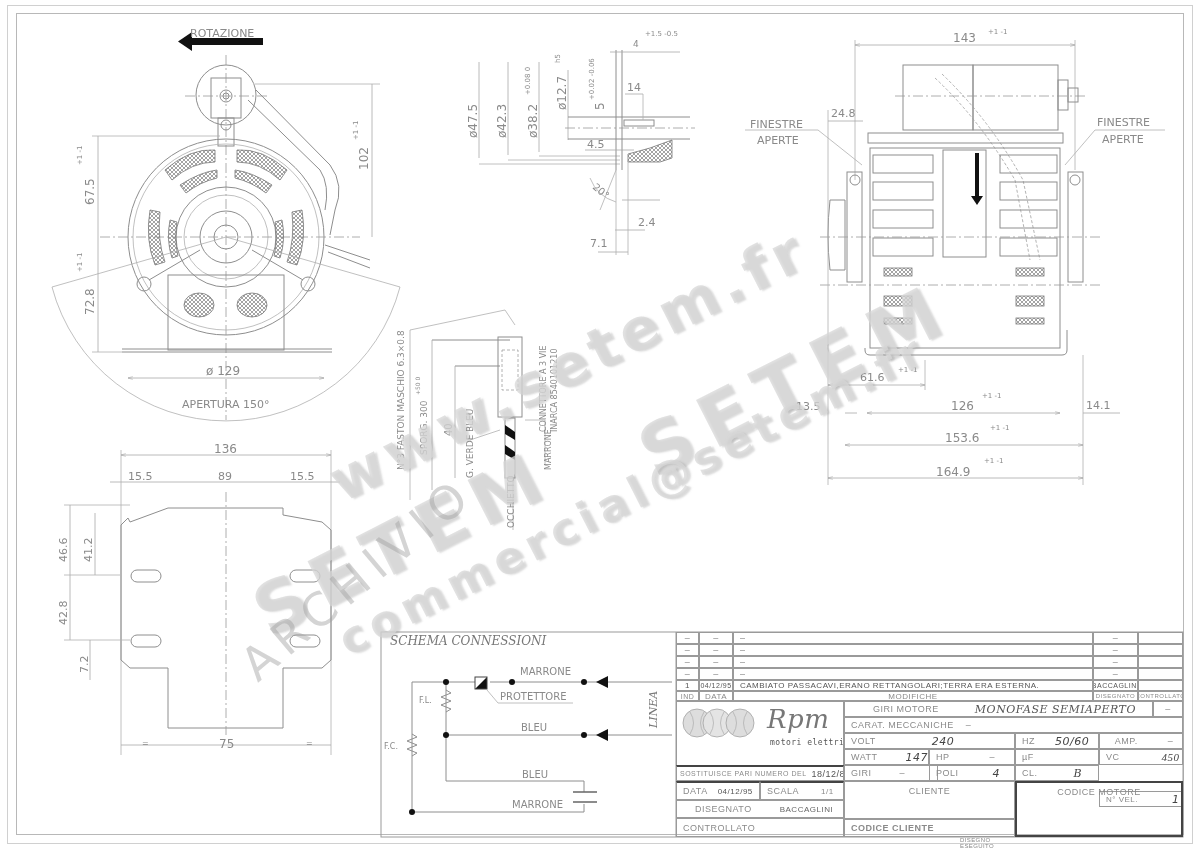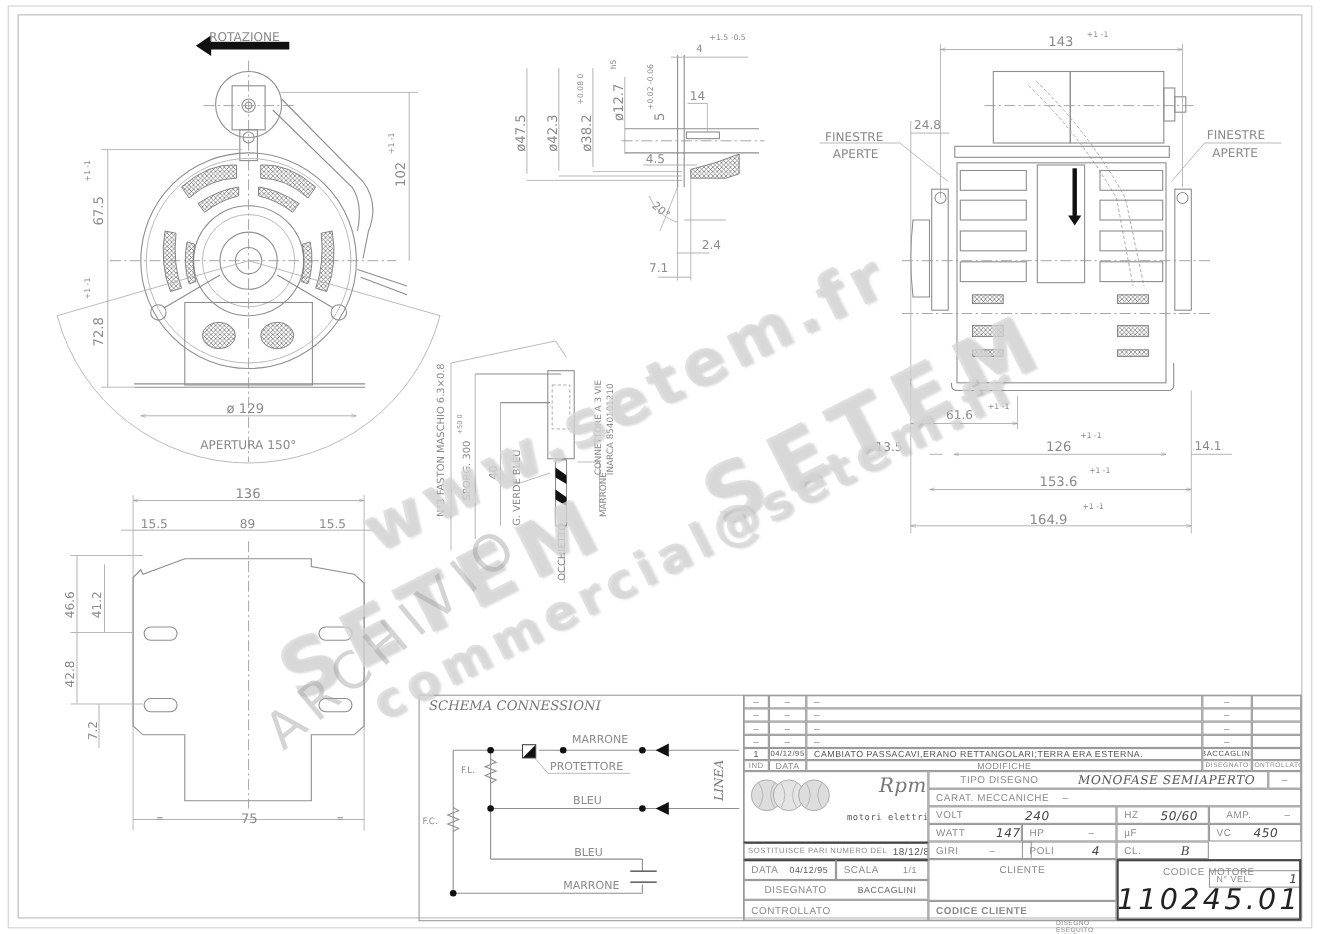--- a/index.html
+++ b/index.html
@@ -371,26 +371,26 @@
 
   <div class="cell center" style="left:676px;top:691px;width:23px;height:10px;font-size:7px;">IND</div>
   <div class="cell center" style="left:699px;top:691px;width:34px;height:10px;font-size:8px;">DATA</div>
   <div class="cell center" style="left:733px;top:691px;width:360px;height:10px;font-size:8px;">MODIFICHE</div>
   <div class="cell center" style="left:1093px;top:691px;width:45px;height:10px;font-size:6px;">DISEGNATO</div>
   <div class="cell center" style="left:1138px;top:691px;width:45px;height:10px;font-size:6px;">CONTROLLATO</div>
 </div>
 
 <div class="tb">
   <div class="cell" style="left:676px;top:701px;width:168px;height:66px;border-width:1px;align-items:flex-start;">
-    <span class="ital" style="position:absolute;left:90px;top:2px;font-size:18px;color:#777;margin-left:32px;">Rpm</span>
+    <span class="ital" style="position:absolute;left:90px;top:2px;font-size:26px;color:#777;">Rpm</span>
     <span style="position:absolute;left:93px;top:36px;font-family:'DejaVu Sans Mono',monospace;font-size:8px;color:#555;">motori elettrici</span>
   </div>
 
   <div class="cell" style="left:844px;top:701px;width:309px;height:16px;">
-    <span style="margin-left:28px;font-size:9px;">TIPO DISEGNO</span>
+    <span style="margin-left:28px;font-size:9px;">GIRI MOTORE</span>
     <span class="ital" style="margin-left:36px;font-size:11px;color:#555;">MONOFASE SEMIAPERTO</span>
   </div>
   <div class="cell center" style="left:1153px;top:701px;width:30px;height:16px;">–</div>
 
   <div class="cell pl" style="left:844px;top:717px;width:339px;height:16px;">
     <span>CARAT. MECCANICHE</span>
     <span style="margin-left:12px;">–</span>
   </div>
 
   <div class="cell pl" style="left:844px;top:733px;width:171px;height:16px;">
@@ -413,21 +413,21 @@
   <div class="cell pl" style="left:929px;top:749px;width:86px;height:16px;">
     <span>HP</span>
     <span style="margin-left:40px;">–</span>
   </div>
   <div class="cell pl" style="left:1015px;top:749px;width:84px;height:16px;gap:36px;">
     <span>µF</span>
     <span class="val" style="margin-left:32px;">10</span>
   </div>
   <div class="cell pl" style="left:1099px;top:749px;width:84px;height:16px;">
     <span>VC</span>
-    <span class="val" style="margin-left:20px;">450</span>
+    <span class="val" style="margin-left:42px;font-family:Liberation Serif, serif;">450</span>
   </div>
 
   <div class="cell" style="left:676px;top:765px;width:168px;height:16px;border-top:2px solid #444;font-size:7px;padding-left:3px;">
     <span>SOSTITUISCE PARI NUMERO DEL</span>
     <span style="margin-left:5px;font-size:9px;color:#555;">18/12/84</span>
   </div>
   <div class="cell pl" style="left:844px;top:765px;width:94px;height:16px;">
     <span>GIRI</span>
     <span style="margin-left:28px;">–</span>
   </div>
@@ -450,21 +450,20 @@
   </div>
   <div class="cell pl" style="left:760px;top:781px;width:84px;height:19px;border-top:2px solid #444;">
     <span>SCALA</span>
     <span style="margin-left:22px;font-size:8px;">1/1</span>
   </div>
   <div class="cell" style="left:844px;top:781px;width:171px;height:38px;align-items:flex-start;justify-content:center;padding-top:4px;">
     <span>CLIENTE</span>
   </div>
   <div class="cell" style="left:1015px;top:781px;width:168px;height:56px;border:2px solid #444;flex-direction:column;justify-content:flex-start;padding-top:4px;">
     <span>CODICE MOTORE</span>
-    <span style="font-family:'DejaVu Sans',sans-serif;font-style:italic;font-size:26px;color:#222;letter-spacing:3px;margin-top:6px;">110245.01</span>
   </div>
 
   <div class="cell" style="left:676px;top:800px;width:168px;height:18px;padding-left:18px;">
     <span>DISEGNATO</span>
     <span style="margin-left:28px;color:#666;font-size:8px;">BACCAGLINI</span>
   </div>
   <div class="cell pl" style="left:676px;top:818px;width:168px;height:19px;">
     <span>CONTROLLATO</span>
   </div>
   <div class="cell pl" style="left:844px;top:819px;width:171px;height:18px;font-weight:bold;">

